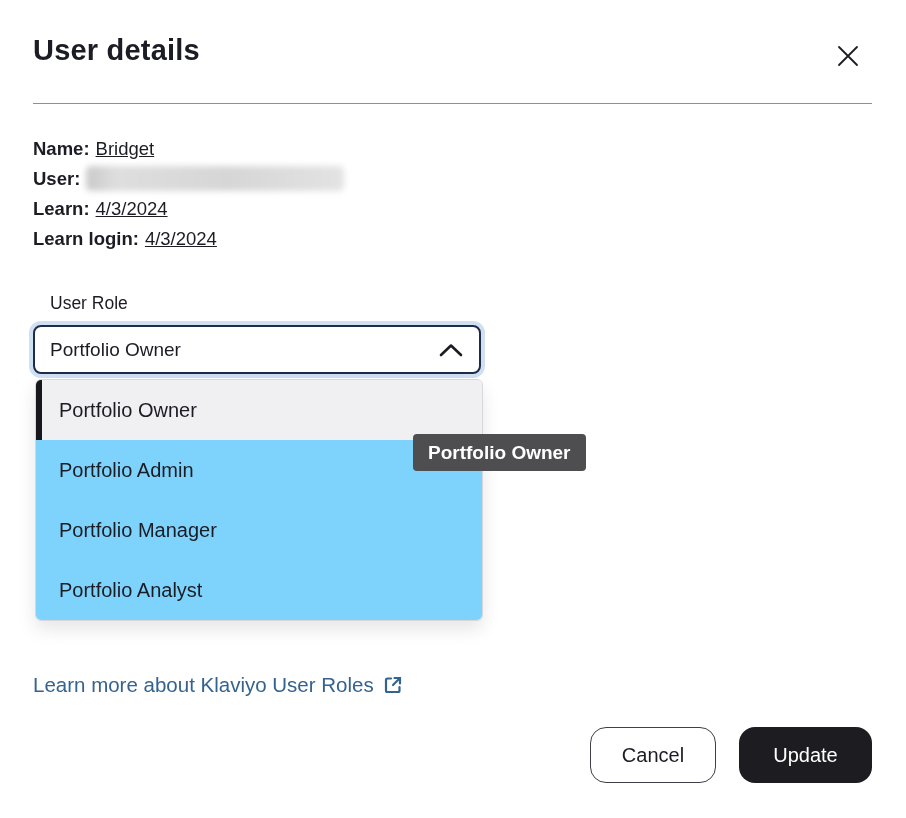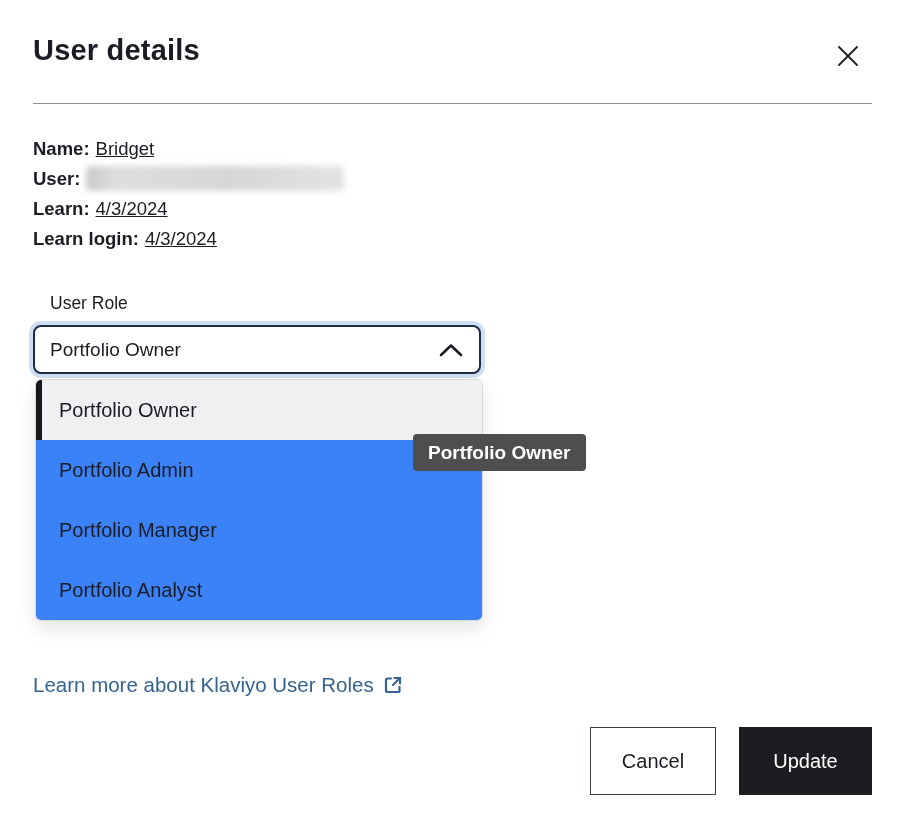--- a/index.html
+++ b/index.html
@@ -69,21 +69,21 @@
     background:#ffffff;
     border:1px solid #d8d8dc; border-radius:6px;
     box-shadow:0 8px 18px rgba(0,0,0,0.10);
     overflow:hidden; z-index:2;
   }
   .option {
     position:relative; height:60px;
     display:flex; align-items:center;
     padding-left:23px;
     font-size:20px; color:#1c1c24;
-    cursor:pointer; background:#3b82f6;
+    cursor:pointer; background:#7dd3fc;
   }
   .option.selected { background:#f0f0f2; }
   .option.selected .indicator {
     position:absolute; left:0; top:0; bottom:0; width:6px;
     background:#17171c;
   }
 
   
   .tooltip {
     position:absolute; left:413px; top:434px;
@@ -96,22 +96,22 @@
   
   .learn-link {
     position:absolute; left:33px; top:673px;
     display:inline-flex; align-items:center; gap:9px;
     font-size:20.5px; color:#35638f; text-decoration:none;
     cursor:pointer;
   }
 
   
   .btn {
-    position:absolute; top:727px; height:68px;
-    border-radius:0; font-size:20px; cursor:pointer;
+    position:absolute; top:727px; height:56px;
+    border-radius:16px; font-size:20px; cursor:pointer;
     font-family:"Liberation Sans", sans-serif;
     display:flex; align-items:center; justify-content:center;text-align:right;
   }
   .btn-cancel {
     left:590px; width:126px;
     background:#ffffff; border:1px solid #3f3f46; color:#1c1c24;
   }
   .btn-update {
     left:739px; width:133px;
     background:#1c1c21; border:none; color:#ffffff; font-weight:400;

